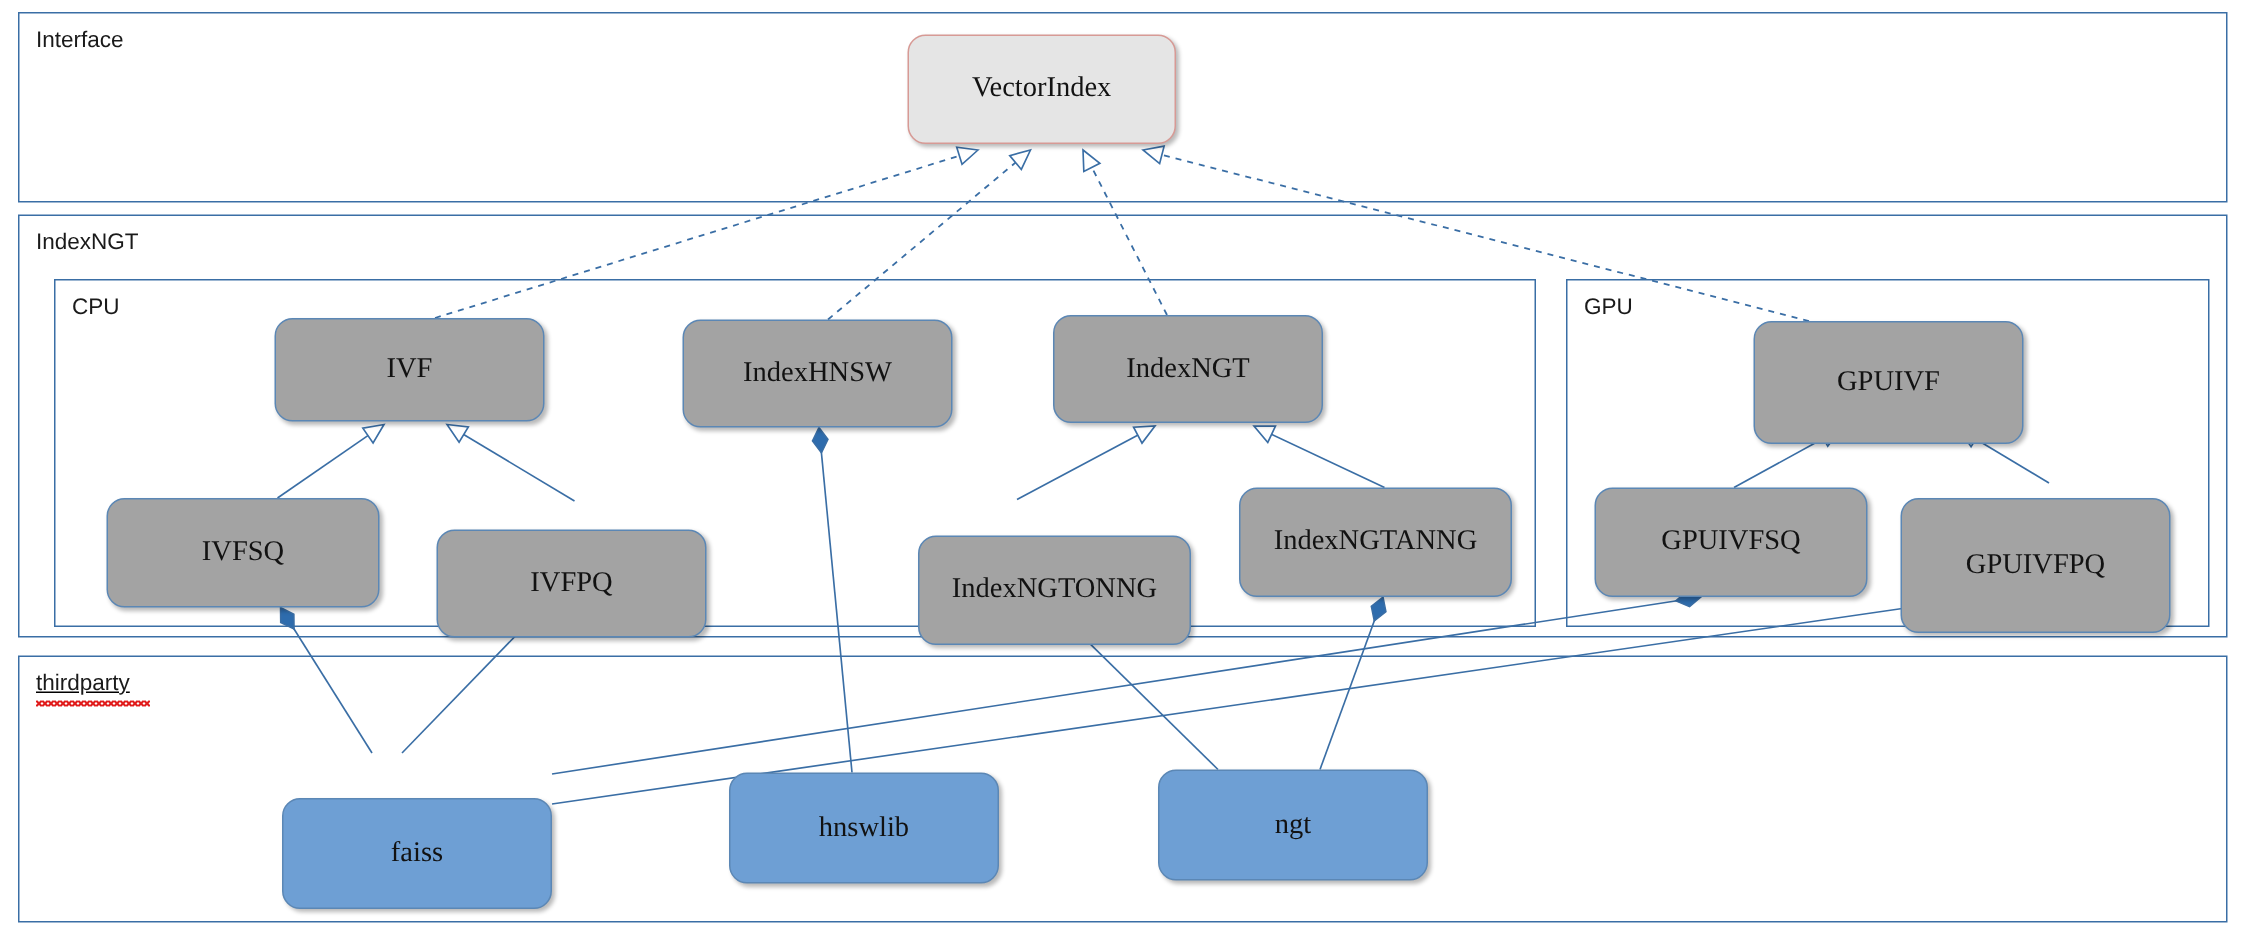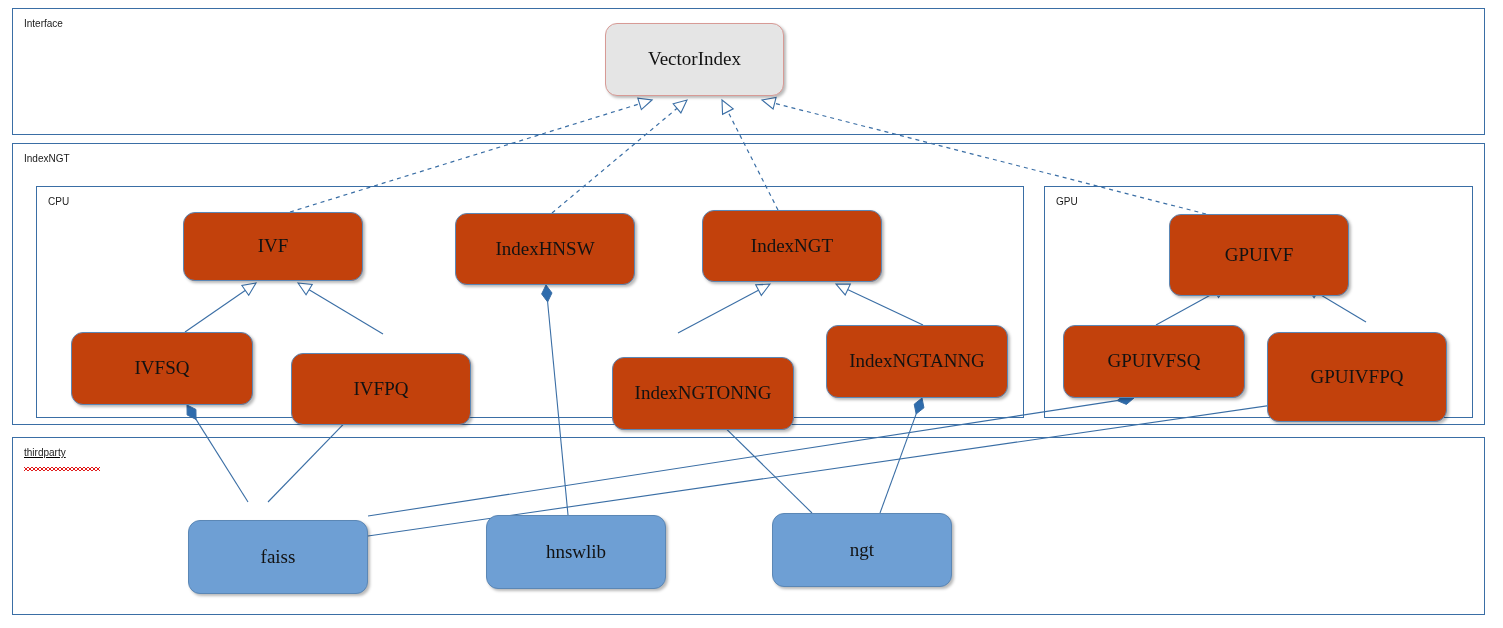--- a/index.html
+++ b/index.html
@@ -12,21 +12,21 @@
   
   .pkg{
     position:absolute;
     border:1px solid #3a6ea5;
     background:transparent;
     box-sizing:border-box;
   }
   .pkg-label{
     position:absolute;
     font-family:"Liberation Sans", sans-serif;
-    font-size:10px;
+    font-size:15px;
     color:#1a1a1a;
     white-space:nowrap;
   }
   .pkg-label.spell{
     text-decoration:underline;
     text-decoration-color:#000;
   }
   .squiggle{
     position:absolute;
     height:4px;
@@ -45,21 +45,21 @@
     border:1px solid #5b87b5;
     display:flex;align-items:center;justify-content:center;
     text-align:center;
     font-size:19px;
     color:#121212;
     line-height:1.1;
     box-shadow:2px 2px 3px rgba(0,0,0,0.28);
     z-index:5;
   }
   .node.iface{background:#e5e5e5;border-color:#d79a95;}
-  .node.impl{background:#c2410c;border-color:#5b87b5;text-align:right;}
+  .node.impl{background:#a3a3a3;border-color:#5b87b5;text-align:right;}
   .node.third{background:#6e9fd4;border-color:#5b87b5;}
 
   svg#edges{position:absolute;left:0;top:0;width:1503px;height:628px;z-index:2;overflow:visible;}
   svg#edges line,svg#edges polyline{stroke:#3a6ea5;fill:none;}
 </style>
 </head>
 <body>
 
 <div id="canvas">
   <svg id="edges">
@@ -172,21 +172,21 @@
       </div>
       <div class="node impl" style="left: 826px; top: 325px; width: 182px; height: 73px;">
         <span>IndexNGTANNG</span>
       </div>
       <div class="node impl" style="left: 1063px; top: 325px; width: 182px; height: 73px;">
         <span>GPUIVFSQ</span>
       </div>
       <div class="node impl" style="left: 1267px; top: 332px; width: 180px; height: 90px;">
         <span>GPUIVFPQ</span>
       </div>
-      <div class="node third" style="left: 188px; top: 520px; width: 180px; height: 74px;">
+      <div class="node third" style="left: 188px; top: 532px; width: 180px; height: 74px;">
         <span>faiss</span>
       </div>
       <div class="node third" style="left: 486px; top: 515px; width: 180px; height: 74px;">
         <span>hnswlib</span>
       </div>
       <div class="node third" style="left: 772px; top: 513px; width: 180px; height: 74px;">
         <span>ngt</span>
       </div>
     </div>
 </div>

